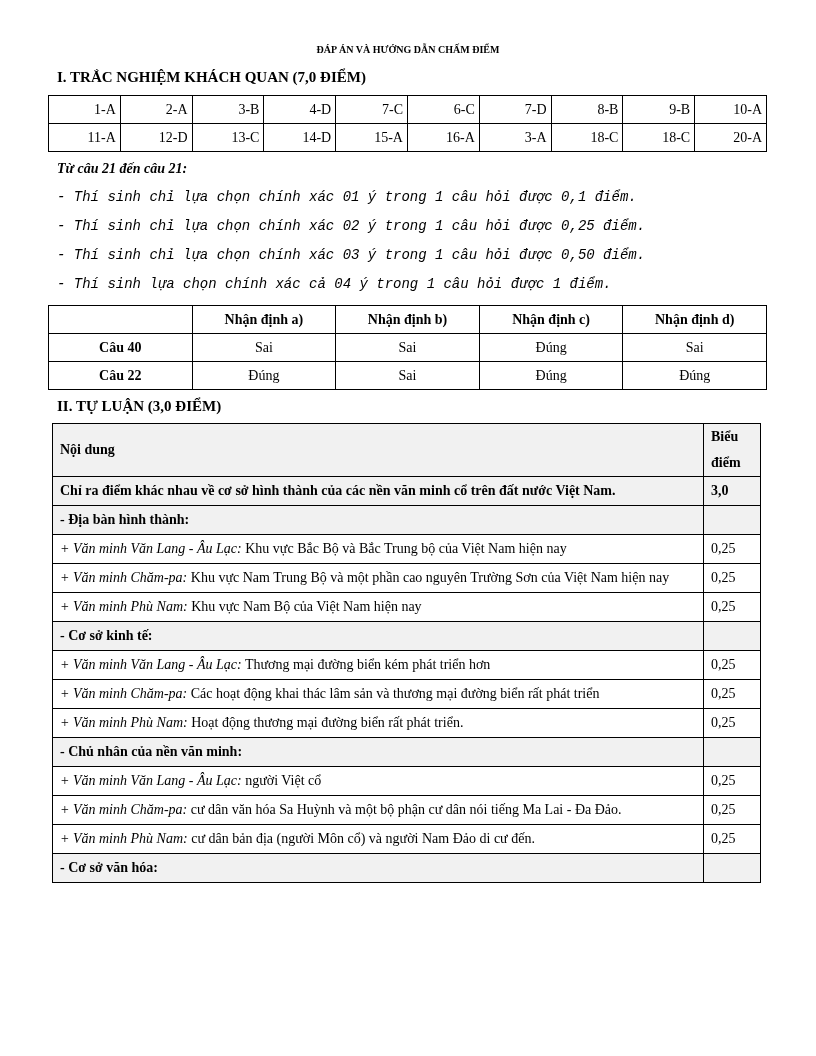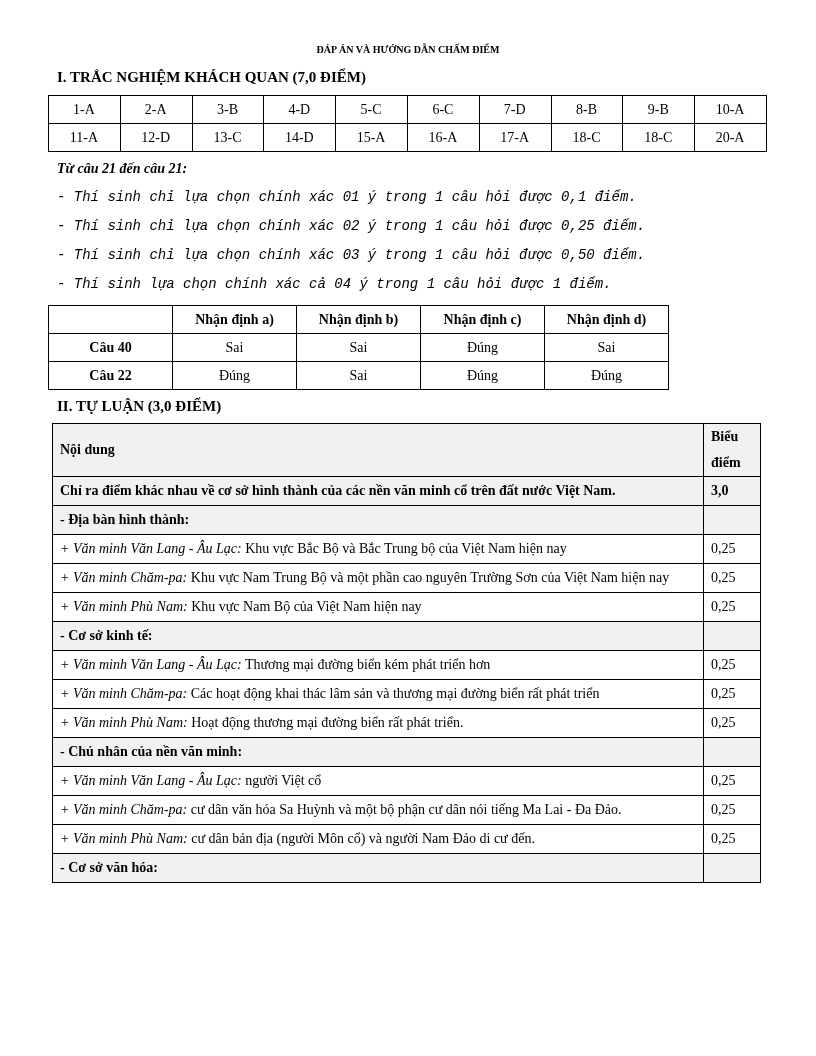--- a/index.html
+++ b/index.html
@@ -26,25 +26,25 @@
   .tf-lead { margin: 9px 0 12px 9px; }
   .rule { font-style: italic; margin: 0 0 13px 9px; font-family: Liberation Mono, monospace; }
 
   table { border-collapse: collapse; table-layout: fixed; }
   td, th { border: 1px solid #000; }
 
   
   .answers { width: 719px; margin-bottom: 9px; }
   .answers td {
     height: 28px; padding: 2px 4px 2px 3px;
-    text-align: center; vertical-align: middle;
+    text-align: right; vertical-align: middle;
   }
 
   
-  .statements { width: 621px; margin-bottom: 8px; padding-left: 48px; }
+  .statements { width: 719px; margin-bottom: 8px; padding-left: 48px; }
   .statements td {
     height: 28px; text-align: center; vertical-align: middle; padding: 2px 4px;
   }
   .statements .hd td { font-weight: bold; }
   .statements .row-label { font-weight: bold; }
 
   .h-section2 { font-weight: bold; font-size: 15px; margin: 0 0 8px 9px; }
 
   
   .essay { width: 708px; margin-left: 4px; }
@@ -79,35 +79,35 @@
         <col style="width:10%">
         <col style="width:10%">
         <col style="width:10%">
       </colgroup>
     <tbody>
       <tr>
         <td>1-A</td>
         <td>2-A</td>
         <td>3-B</td>
         <td>4-D</td>
-        <td>5-C</td>
+        <td>7-C</td>
         <td>6-C</td>
         <td>7-D</td>
         <td>8-B</td>
         <td>9-B</td>
         <td>10-A</td>
       </tr>
       <tr>
         <td>11-A</td>
         <td>12-D</td>
         <td>13-C</td>
         <td>14-D</td>
         <td>15-A</td>
         <td>16-A</td>
-        <td>17-A</td>
+        <td>3-A</td>
         <td>18-C</td>
         <td>18-C</td>
         <td>20-A</td>
       </tr>
     </tbody>
   </table>
 
   <div class="tf-lead">Từ câu 21 đến câu 21:</div>
 
   <p class="rule">- Thí sinh chỉ lựa chọn chính xác 01 ý trong 1 câu hỏi được 0,1 điểm.</p>

